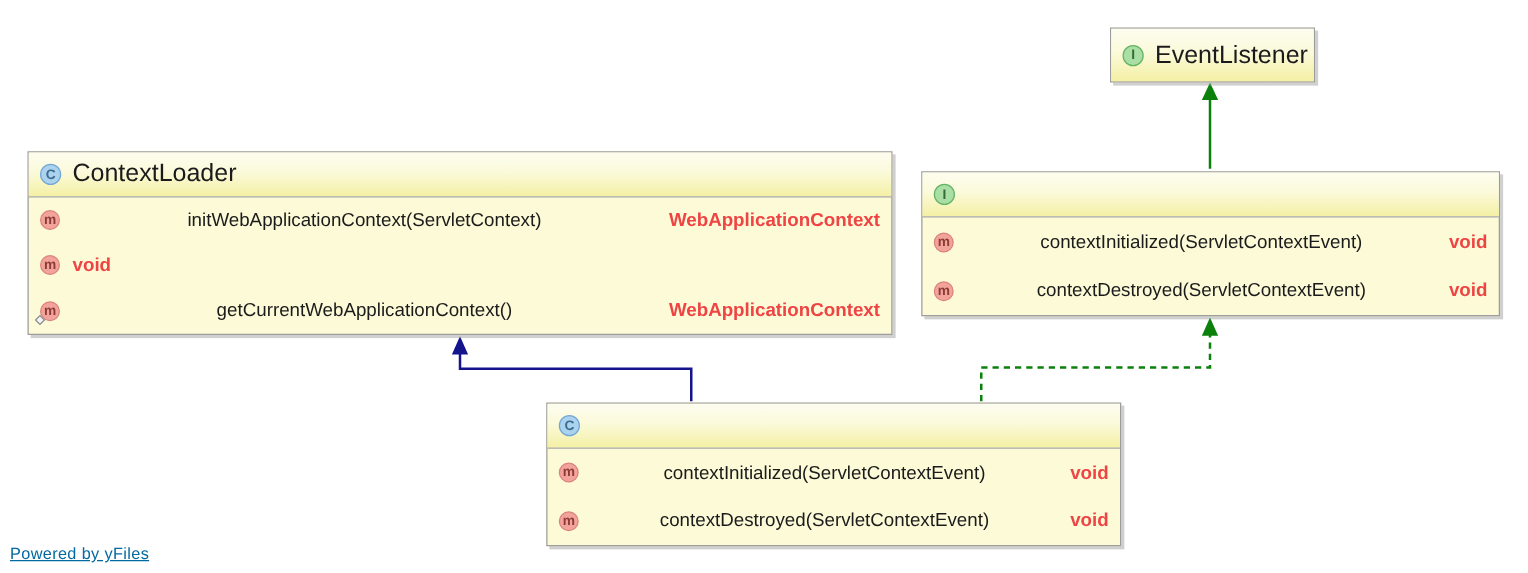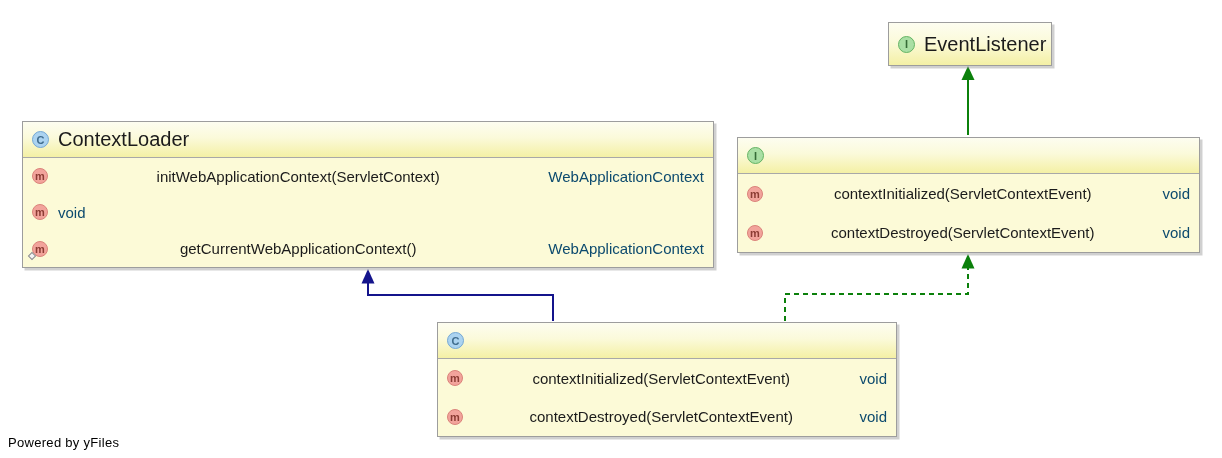--- a/index.html
+++ b/index.html
@@ -15,34 +15,34 @@
     display: flex; flex-direction: column; }
   .hdr { height: 36px; flex: 0 0 auto; display: flex; align-items: center;
     padding: 0 9px; gap: 9px;
     background: linear-gradient(to bottom, #fdfdf0 0%, #fbfada 45%, #f4f0a5 100%);
     border-bottom: 1px solid #a8a8a8; }
   .hdr.hdr-only { flex: 1 1 auto; border-bottom: none; }
   .node-title { font-size: 20px; color: #1b1b1b; white-space: nowrap; }
 
   .row { flex: 1 1 auto; display: flex; align-items: center; padding: 0 9px; gap: 10px; }
   .mname { font-size: 15px; color: #1b1b1b; white-space: nowrap; flex: 1 1 auto; text-align: center; }
-  .mret  { font-size: 15px; color: #0c4a6e; white-space: nowrap; text-align: right; }
+  .mret  { font-size: 15px; color: #ef4444; white-space: nowrap; text-align: right; font-weight: bold; }
 
   .badge { position: relative; width: 17px; height: 17px; border-radius: 50%;
     flex: 0 0 auto; display: flex; align-items: center; justify-content: center;
     font-size: 11px; font-weight: bold; }
   .badge-c { background: #abd3f0; border: 1px solid #74a8d4; color: #3f6c8d; }
   .badge-i { background: #a9dfa4; border: 1px solid #64b464; color: #356b37; }
   .badge-m { background: #f2a39b; border: 1px solid #db837b; color: #8c3c34;
     width: 16px; height: 16px; font-size: 11px; font-weight: bold; }
   .static-diamond { position: absolute; left: -4px; bottom: -3px; width: 6px; height: 6px;
     background: #f4f4f4; border: 1px solid #8a8a8a; transform: rotate(45deg); }
 
   .watermark { position: absolute; left: 8px; bottom: 8px; font-size: 13px;
-    color: #000000; letter-spacing: 0.3px; }
+    color: #0369a1; letter-spacing: 0.3px; text-decoration: underline; }
 </style>
 </head>
 <body>
 
 <div class="canvas">
 
   <svg class="edges" viewBox="0 0 1222 458" xmlns="http://www.w3.org/2000/svg">
 
     <g>
       <line x1="968" y1="135" x2="968" y2="79" stroke="#0b800b" stroke-width="2"></line>

